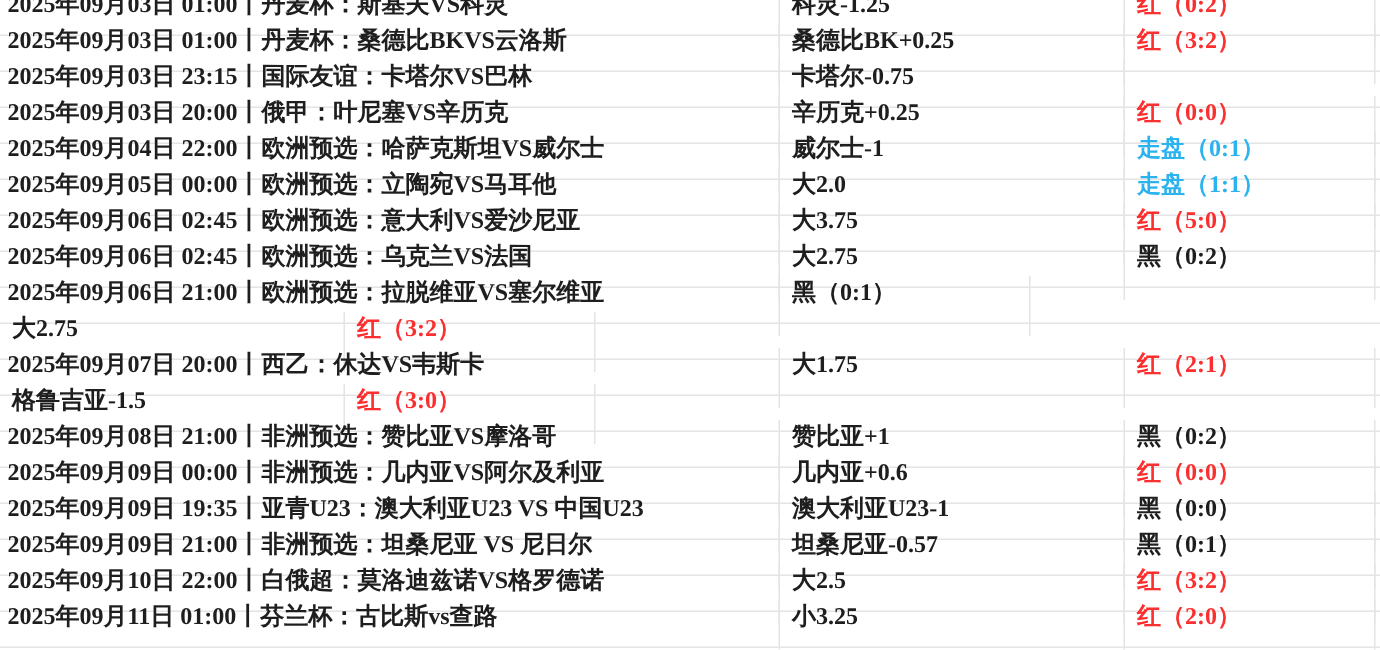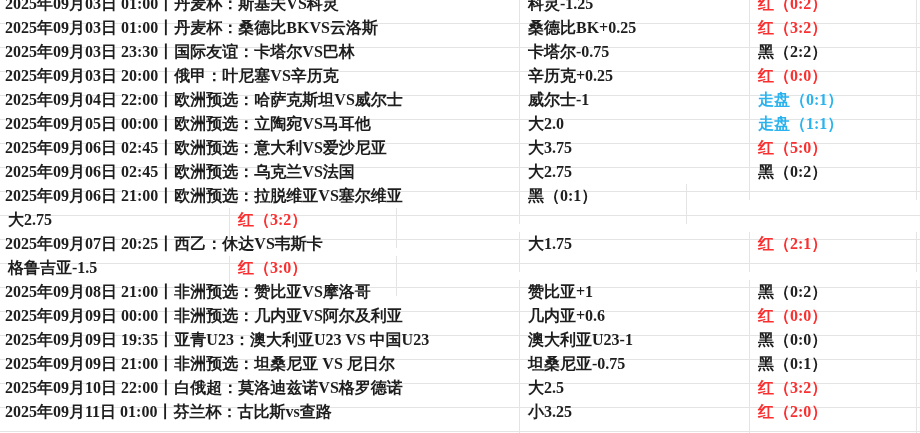--- a/index.html
+++ b/index.html
@@ -61,23 +61,22 @@
       <div class="cell c-match">2025年09月03日 01:00丨丹麦杯：斯基夫VS科灵</div>
       <div class="cell c-handicap">科灵-1.25</div>
       <div class="cell c-result status-red">红（0:2）</div>
     </div>
     <div class="row">
       <div class="cell c-match">2025年09月03日 01:00丨丹麦杯：桑德比BKVS云洛斯</div>
       <div class="cell c-handicap">桑德比BK+0.25</div>
       <div class="cell c-result status-red">红（3:2）</div>
     </div>
     <div class="row">
-      <div class="cell c-match">2025年09月03日 23:30丨国际友谊：卡塔尔VS巴林</div>
+      <div class="cell c-match">2025年09月03日 23:15丨国际友谊：卡塔尔VS巴林</div>
       <div class="cell c-handicap">卡塔尔-0.75</div>
-      <div class="cell c-result status-black">黑（2:2）</div>
     </div>
     <div class="row">
       <div class="cell c-match">2025年09月03日 20:00丨俄甲：叶尼塞VS辛历克</div>
       <div class="cell c-handicap">辛历克+0.25</div>
       <div class="cell c-result status-red">红（0:0）</div>
     </div>
     <div class="row">
       <div class="cell c-match">2025年09月04日 22:00丨欧洲预选：哈萨克斯坦VS威尔士</div>
       <div class="cell c-handicap">威尔士-1</div>
       <div class="cell c-result status-draw">走盘（0:1）</div>
@@ -99,21 +98,21 @@
     </div>
     <div class="row">
       <div class="cell c-match">2025年09月06日 21:00丨欧洲预选：拉脱维亚VS塞尔维亚</div>
       <div class="cell c-result status-black">黑（0:1）</div>
     </div>
     <div class="row">
       <div class="cell c-handicap">大2.75</div>
       <div class="cell c-result status-red">红（3:2）</div>
     </div>
     <div class="row">
-      <div class="cell c-match">2025年09月07日 20:25丨西乙：休达VS韦斯卡</div>
+      <div class="cell c-match">2025年09月07日 20:00丨西乙：休达VS韦斯卡</div>
       <div class="cell c-handicap">大1.75</div>
       <div class="cell c-result status-red">红（2:1）</div>
     </div>
     <div class="row">
       <div class="cell c-handicap">格鲁吉亚-1.5</div>
       <div class="cell c-result status-red">红（3:0）</div>
     </div>
     <div class="row">
       <div class="cell c-match">2025年09月08日 21:00丨非洲预选：赞比亚VS摩洛哥</div>
       <div class="cell c-handicap">赞比亚+1</div>
@@ -124,21 +123,21 @@
       <div class="cell c-handicap">几内亚+0.6</div>
       <div class="cell c-result status-red">红（0:0）</div>
     </div>
     <div class="row">
       <div class="cell c-match">2025年09月09日 19:35丨亚青U23：澳大利亚U23 VS 中国U23</div>
       <div class="cell c-handicap">澳大利亚U23-1</div>
       <div class="cell c-result status-black">黑（0:0）</div>
     </div>
     <div class="row">
       <div class="cell c-match">2025年09月09日 21:00丨非洲预选：坦桑尼亚 VS 尼日尔</div>
-      <div class="cell c-handicap">坦桑尼亚-0.75</div>
+      <div class="cell c-handicap">坦桑尼亚-0.57</div>
       <div class="cell c-result status-black">黑（0:1）</div>
     </div>
     <div class="row">
       <div class="cell c-match">2025年09月10日 22:00丨白俄超：莫洛迪兹诺VS格罗德诺</div>
       <div class="cell c-handicap">大2.5</div>
       <div class="cell c-result status-red">红（3:2）</div>
     </div>
     <div class="row">
       <div class="cell c-match">2025年09月11日 01:00丨芬兰杯：古比斯vs查路</div>
       <div class="cell c-handicap">小3.25</div>

